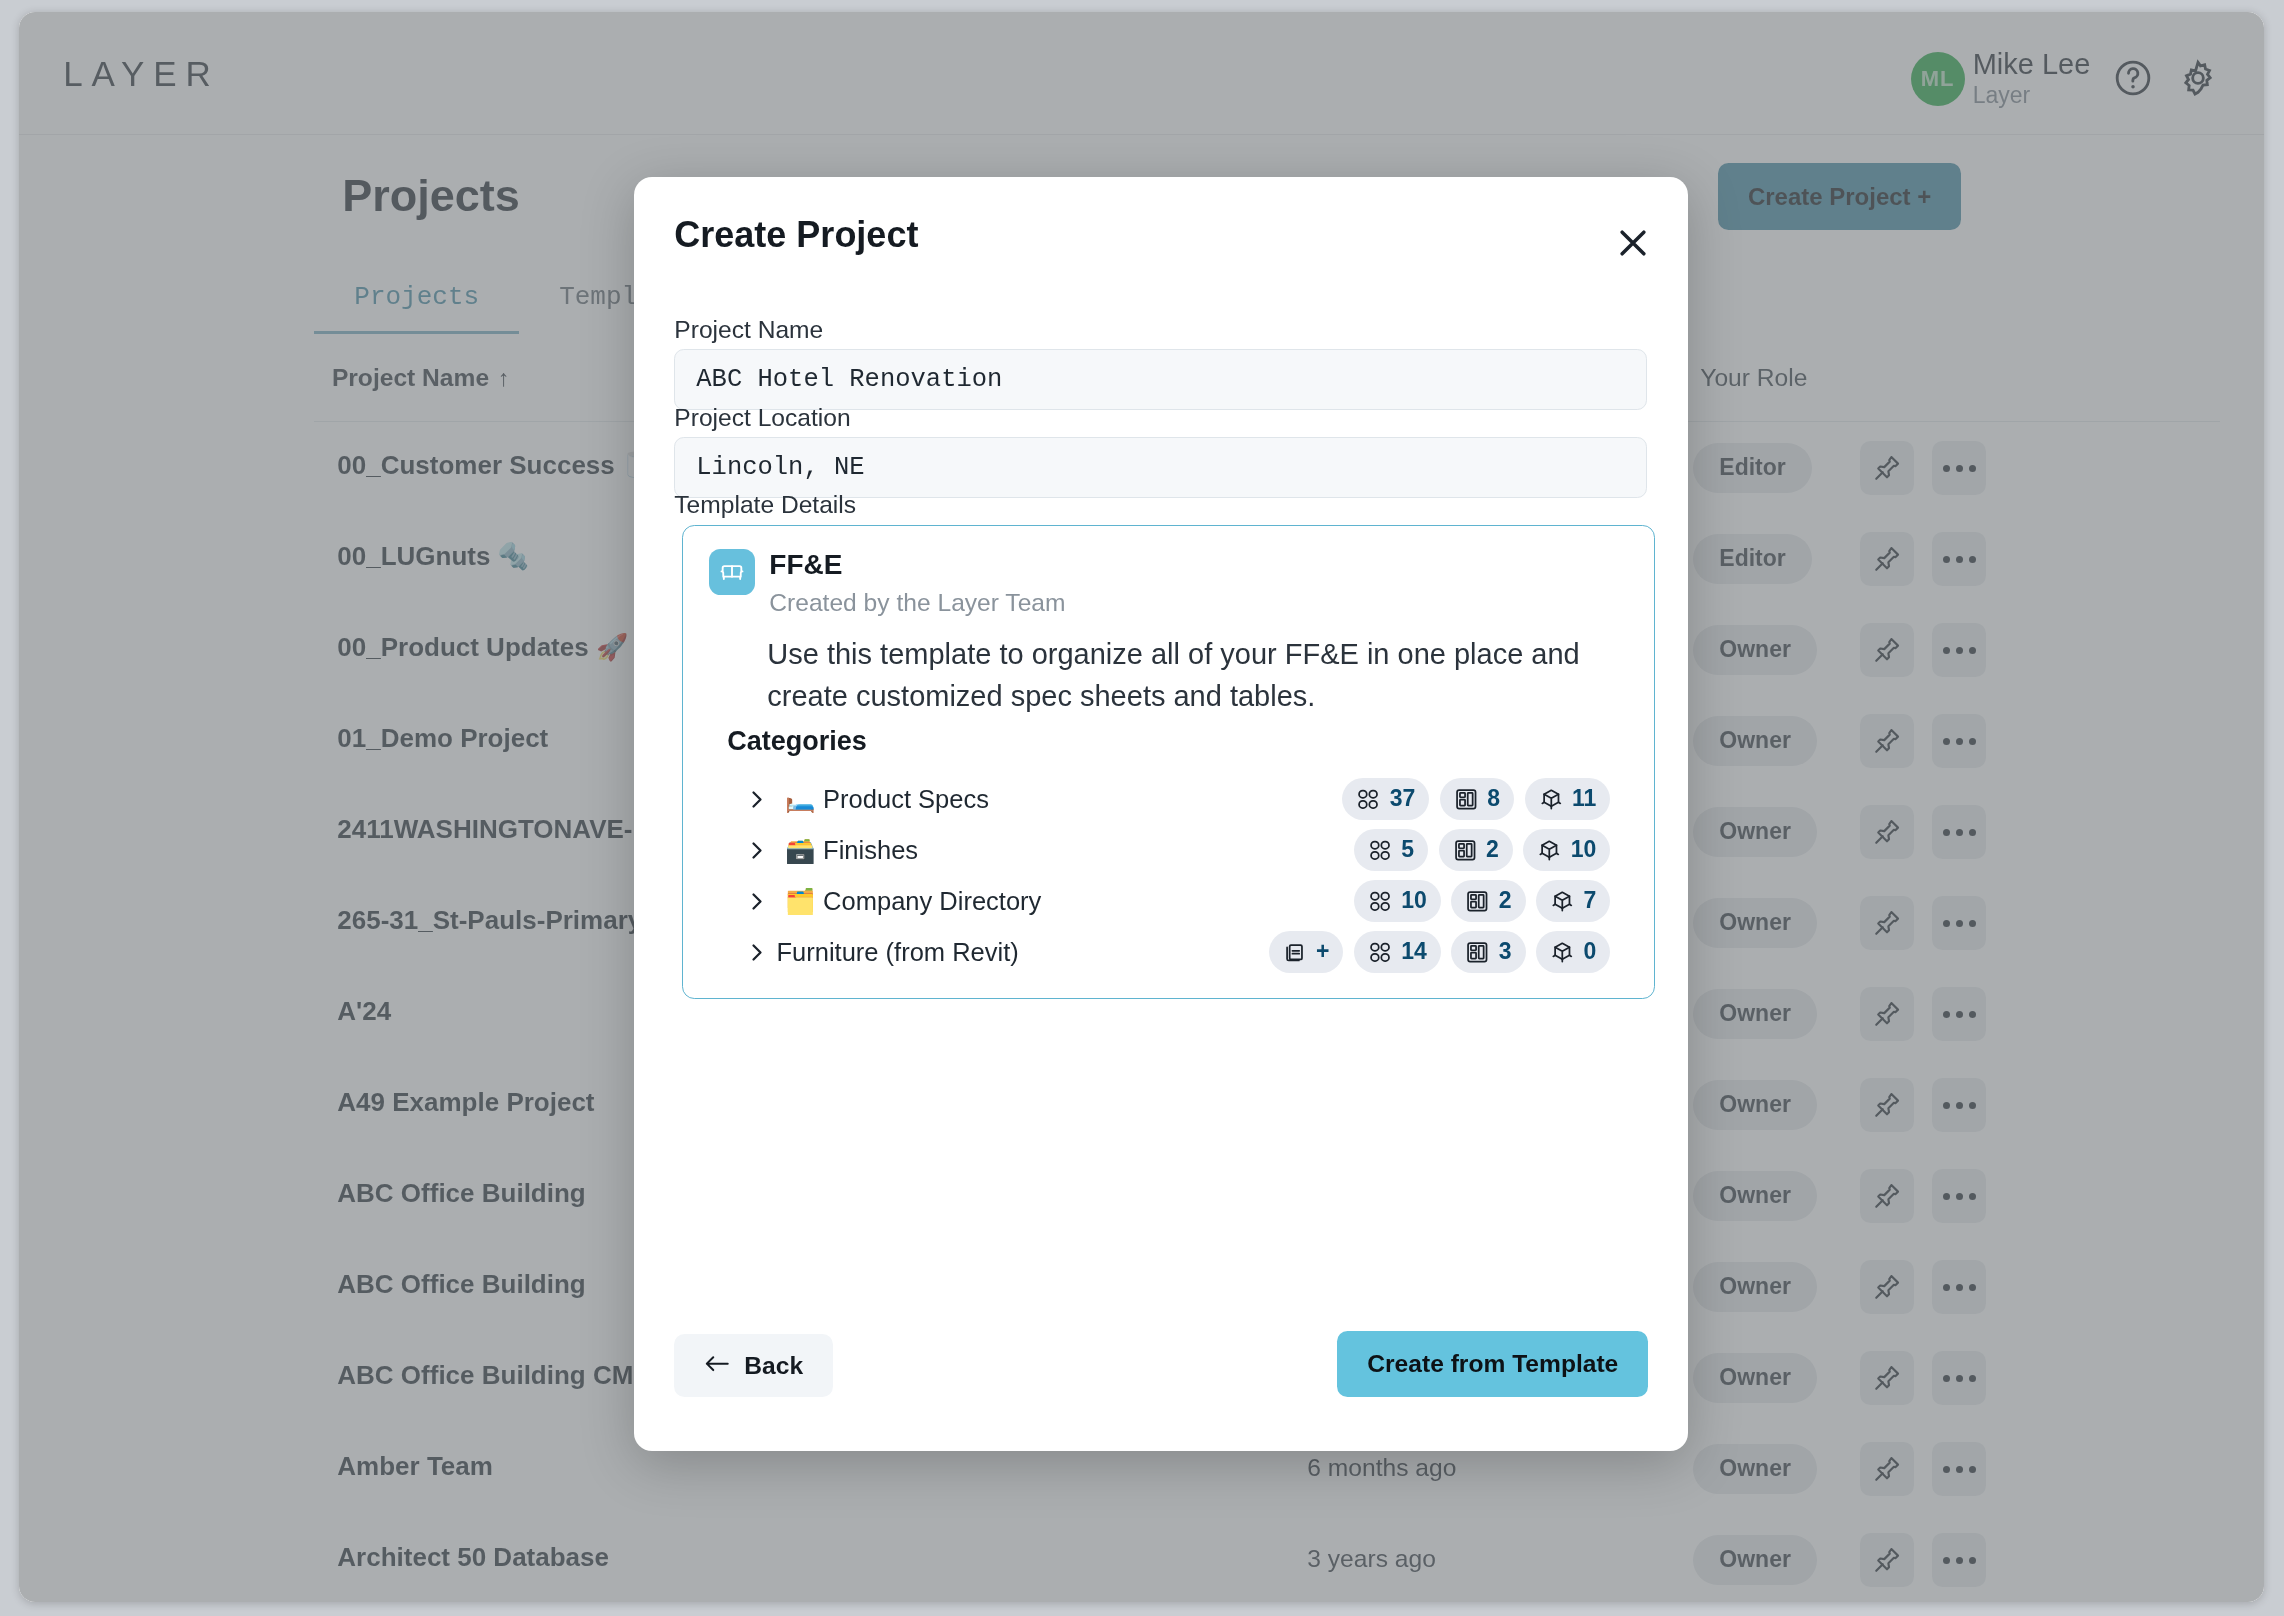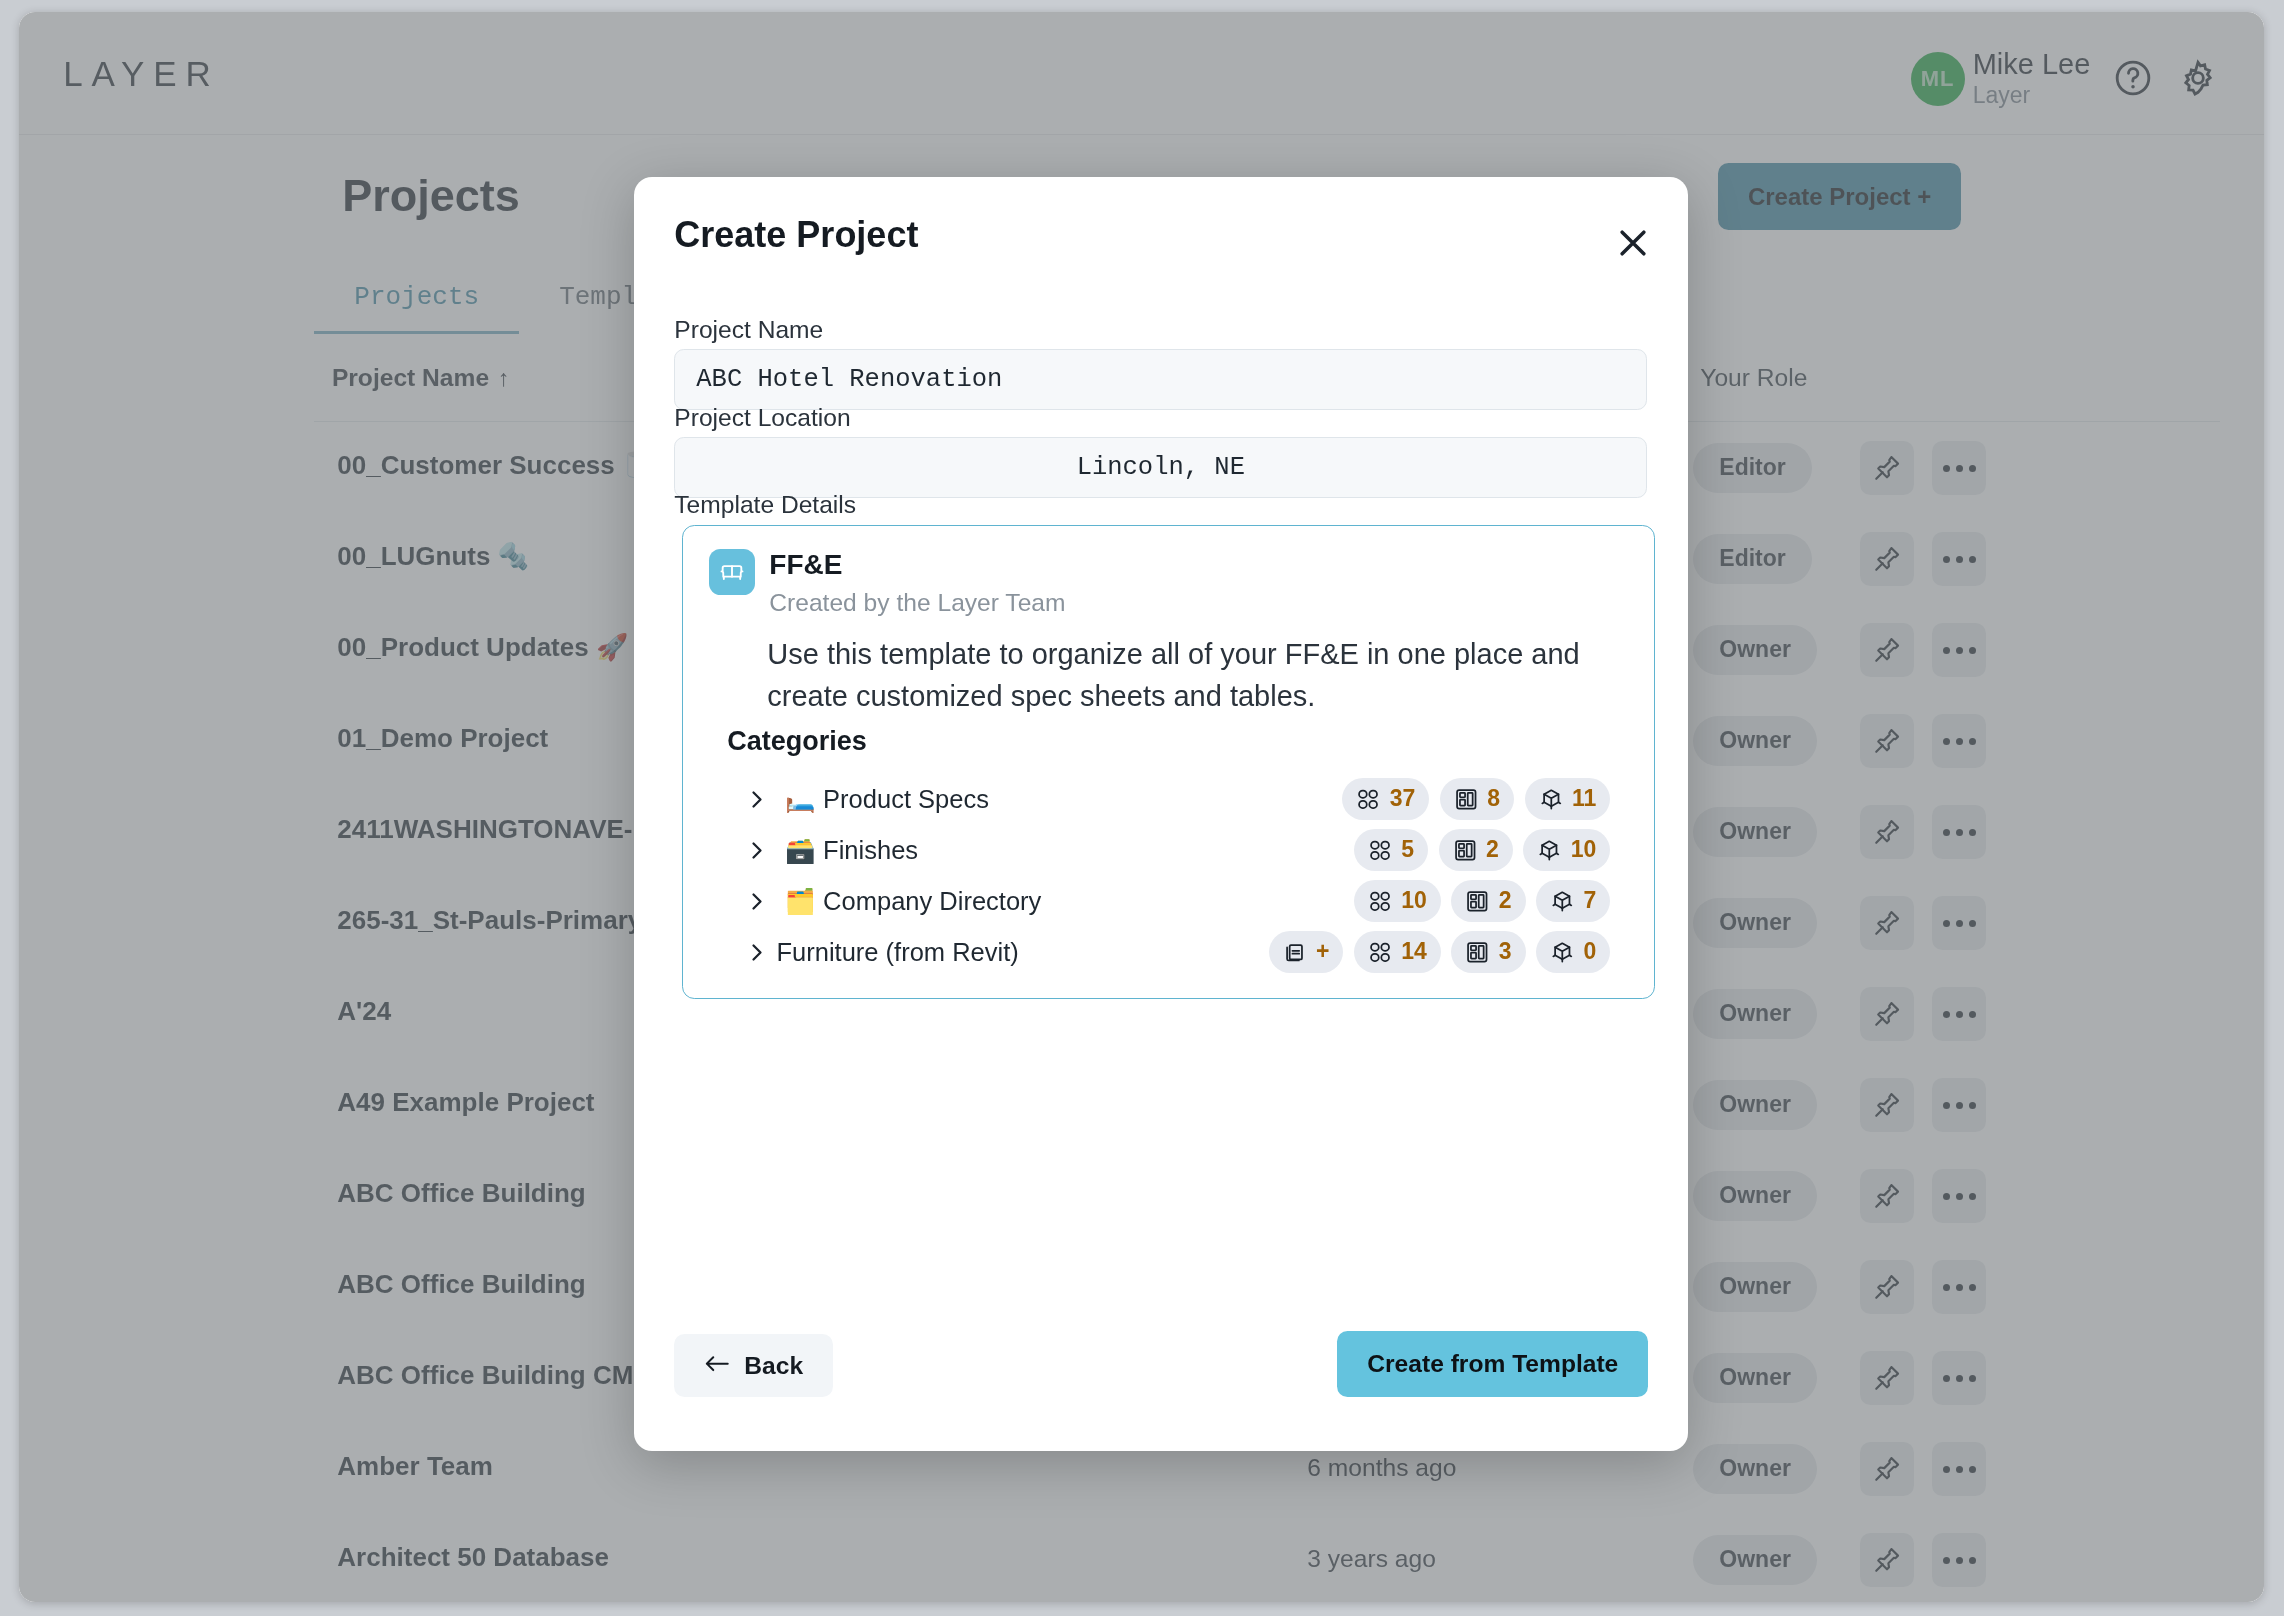--- a/index.html
+++ b/index.html
@@ -207,21 +207,21 @@
     border: 0.9px solid #dfe5ea;
     border-radius: 9.7px;
     font-size: 25.5px; color: #1f2831;
     padding: 0 21px;
     font-family: Liberation Mono, monospace;
     outline: none;
   }
   #label-name { top: 139px; }
   #input-name { top: 172px; }
   #label-loc  { top: 227px; }
-  #input-loc  { top: 260px; text-align: center; }
+  #input-loc  { top: 260px; }
   #label-tpl  { top: 314px; }
 
   
   #tpl-card {
     position: absolute;
     left: 48px; top: 348px;
     width: 973px; height: 474px;
     border: 1.8px solid #5fb4d0;
     border-radius: 12.3px;
     background: #fff;
@@ -276,21 +276,21 @@
   }
   .badge {
     background: #e7eaf0;
     border-radius: 878px;
     height: 42px;
     min-width: 63px;
     padding: 0 14px;
     display: flex; align-items: center; justify-content: center; gap: 8.8px;
   }
   .badge svg { width: 24.6px; height: 24.6px; color: #1b222b; display:block; }
-  .badge .bnum { font-size: 23px; font-weight: 600; color:#a16207; }
+  .badge .bnum { font-size: 23px; font-weight: 600; color:#0c4a6e; }
 
   
   #btn-back {
     position: absolute; left: 40px; bottom: 54px;
     background: #f2f5f8; border: none; border-radius: 10.5px;
     padding: 17.6px 30px;
     font-size: 24.6px; font-weight: 700; color: #151b22;
     display: flex; align-items: center; gap: 14px;
     cursor: pointer;
     font-family: "Liberation Sans", sans-serif;

